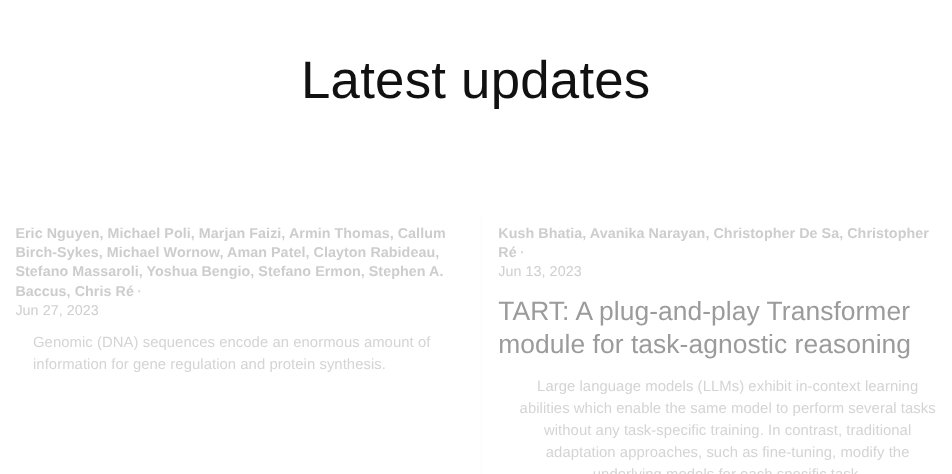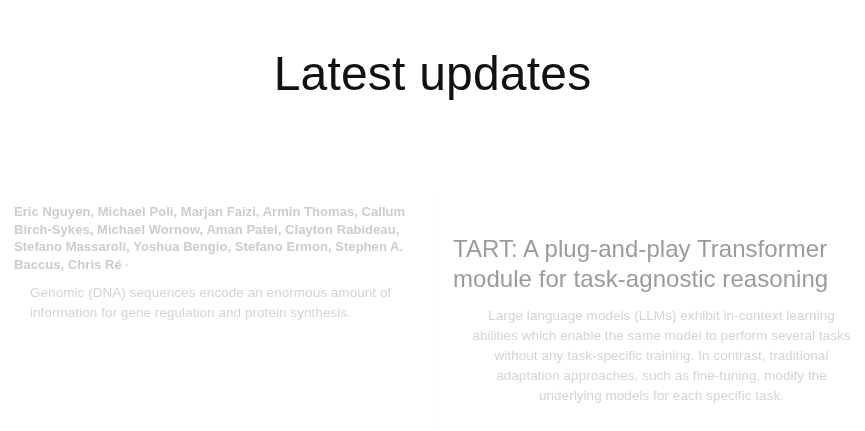--- a/index.html
+++ b/index.html
@@ -111,21 +111,21 @@
     margin-left: 16px;
     font-size: 13.5px;
     line-height: 20px;
     font-weight: 400;
     color: #d4d4d4;
     letter-spacing: 0.05px;
   }
 
   
   .column-right .article-title {
-    margin-top: 31px;
+    margin-top: 13px;
     font-size: 24px;
     line-height: 30px;
   }
   .column-right .article-abstract {
     margin-top: 12px;
     margin-left: 15px;
     text-align: center;
   }
 </style>
 </head>
@@ -135,31 +135,34 @@
 
   <h1 class="page-heading">Latest updates</h1>
 
   <div class="updates">
 
     <div class="column column-left">
       <div class="article article-left">
 
         <div class="byline"><span>Eric Nguyen, Michael Poli, Marjan Faizi, Armin Thomas, Callum Birch-Sykes, Michael Wornow, Aman Patel, Clayton Rabideau, Stefano Massaroli, Yoshua Bengio, Stefano Ermon, Stephen A. Baccus, Chris Ré</span><span class="byline-sep">·</span></div>
 
+        <div class="pubdate">Jun 27, 2023</div>
 
 
         <div class="article-abstract">Genomic (DNA) sequences encode an enormous amount of information for gene regulation and protein synthesis.</div>
 
       </div>
     </div>
 
     <div class="column column-right">
       <div class="article article-right">
 
+        <div class="byline"><span>Kush Bhatia, Avanika Narayan, Christopher De Sa, Christopher Ré</span><span class="byline-sep">·</span></div>
 
+        <div class="pubdate">Jun 13, 2023</div>
 
         <div class="article-title">TART: A plug-and-play Transformer module for task-agnostic reasoning</div>
 
         <div class="article-abstract">Large language models (LLMs) exhibit in-context learning abilities which enable the same model to perform several tasks without any task-specific training. In contrast, traditional adaptation approaches, such as fine-tuning, modify the underlying models for each specific task.</div>
 
       </div>
     </div>
 
   </div>
 </div>

